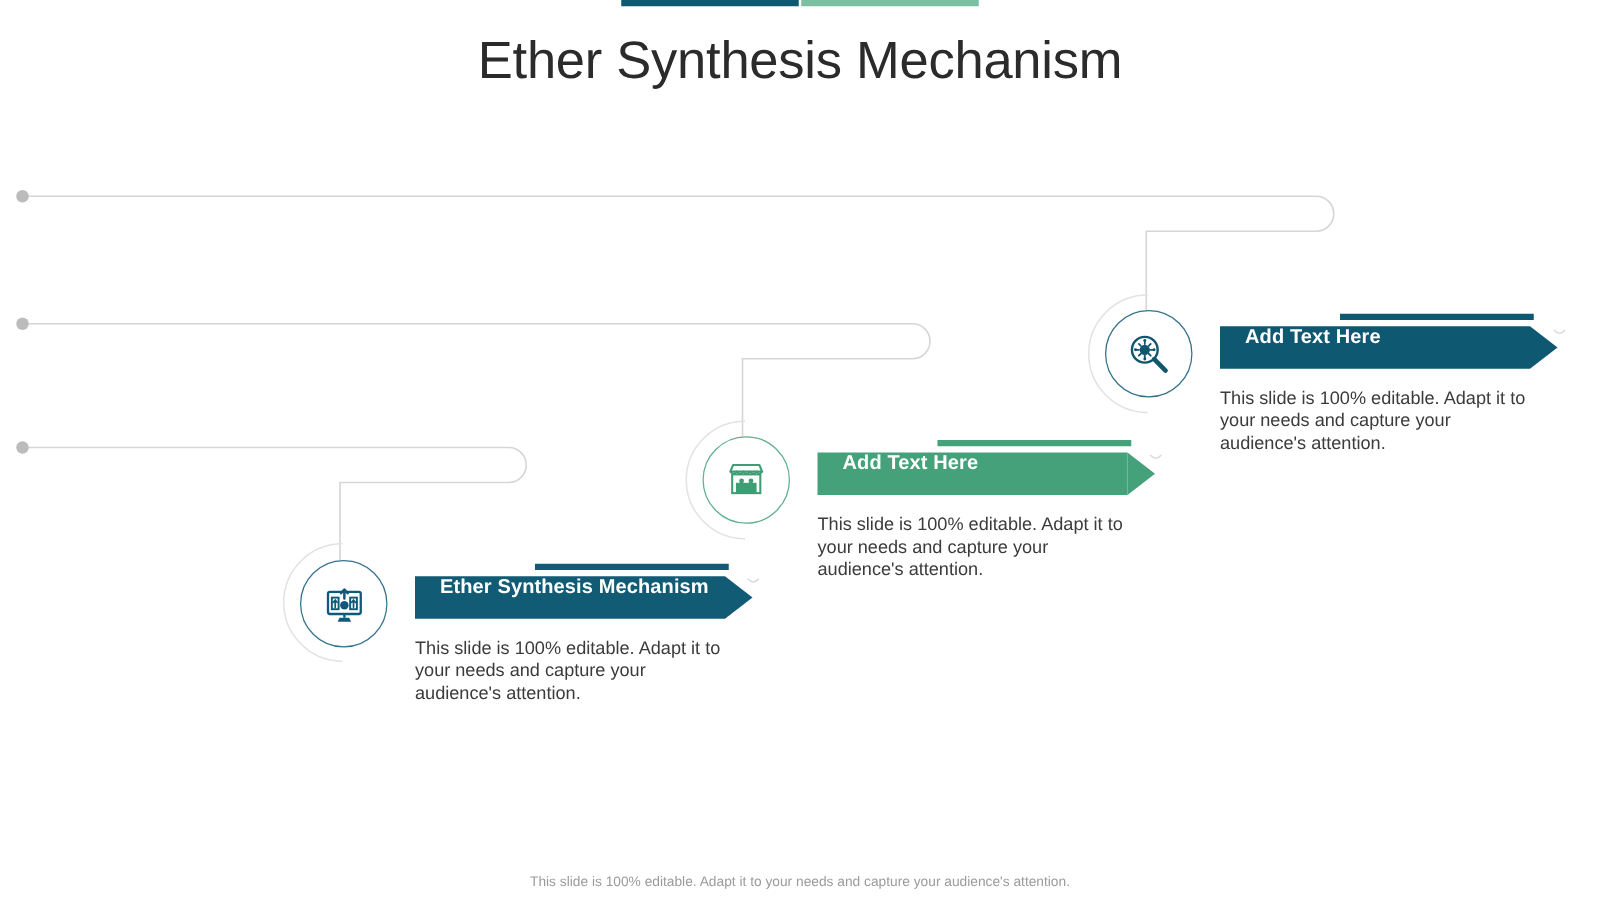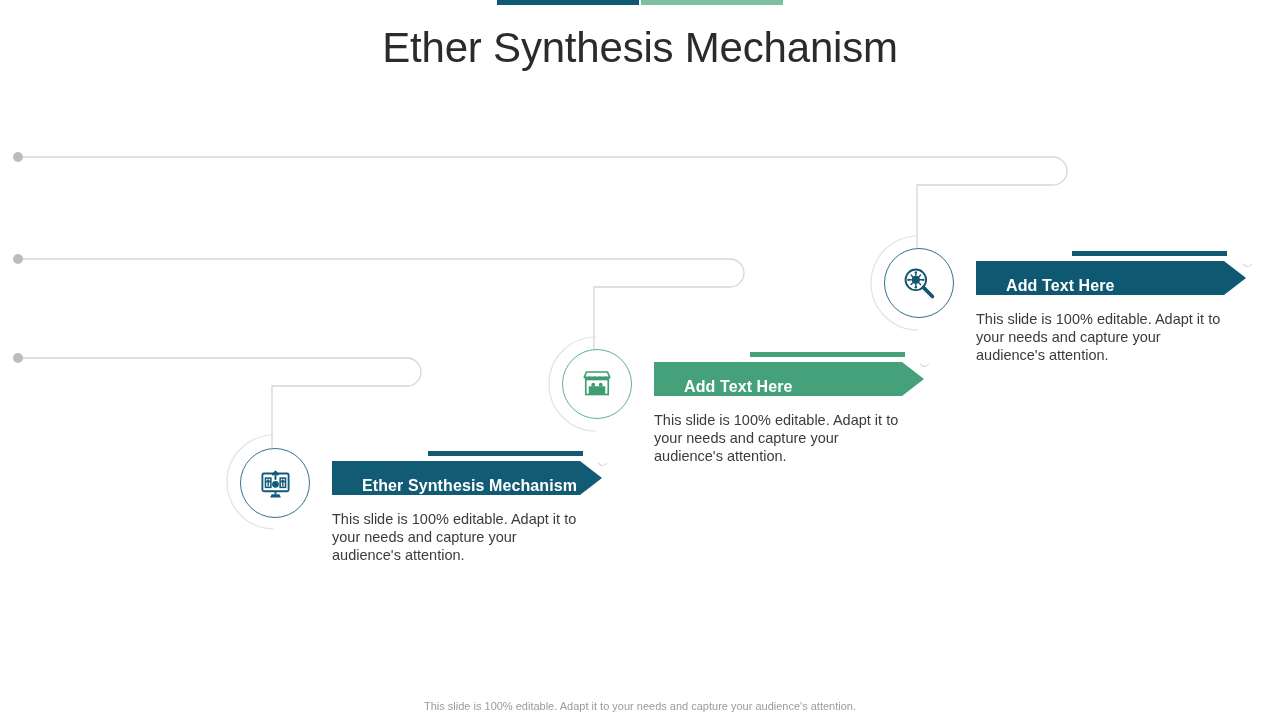--- a/index.html
+++ b/index.html
@@ -39,23 +39,23 @@
     position:absolute; left:0; top:0; width:70px; height:70px;
     border-radius:50%; border:1.2px solid currentColor; opacity:.85;
   }
   .row .iconwrap svg { position:relative; z-index:2; }
 
   .banner-block { position:absolute; }
   .accentbar { position:absolute; height:5px; }
   .banner {
     position:relative;
     height:34px;
-    display:flex; align-items:flex-end;
+    display:flex; align-items:flex-start;
     color:#ffffff; font-size:16px; font-weight:bold;
-    padding-left:30px;
+    padding-left:20px;
     letter-spacing:.1px;
     white-space:nowrap;
   }
   .banner .tip {
     position:absolute; right:-22px; top:0;
     width:0; height:0;
     border-top:17px solid transparent;
     border-bottom:17px solid transparent;
   }
   .body-text {

